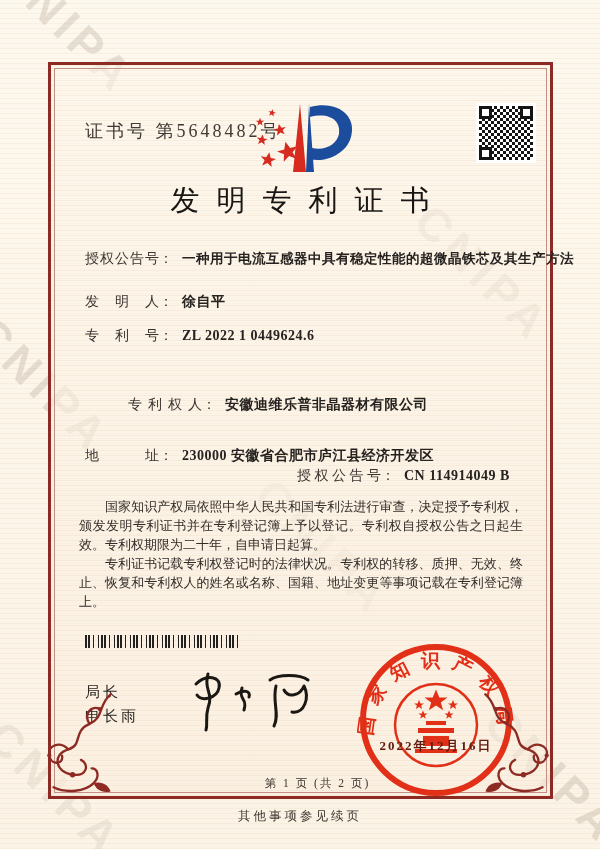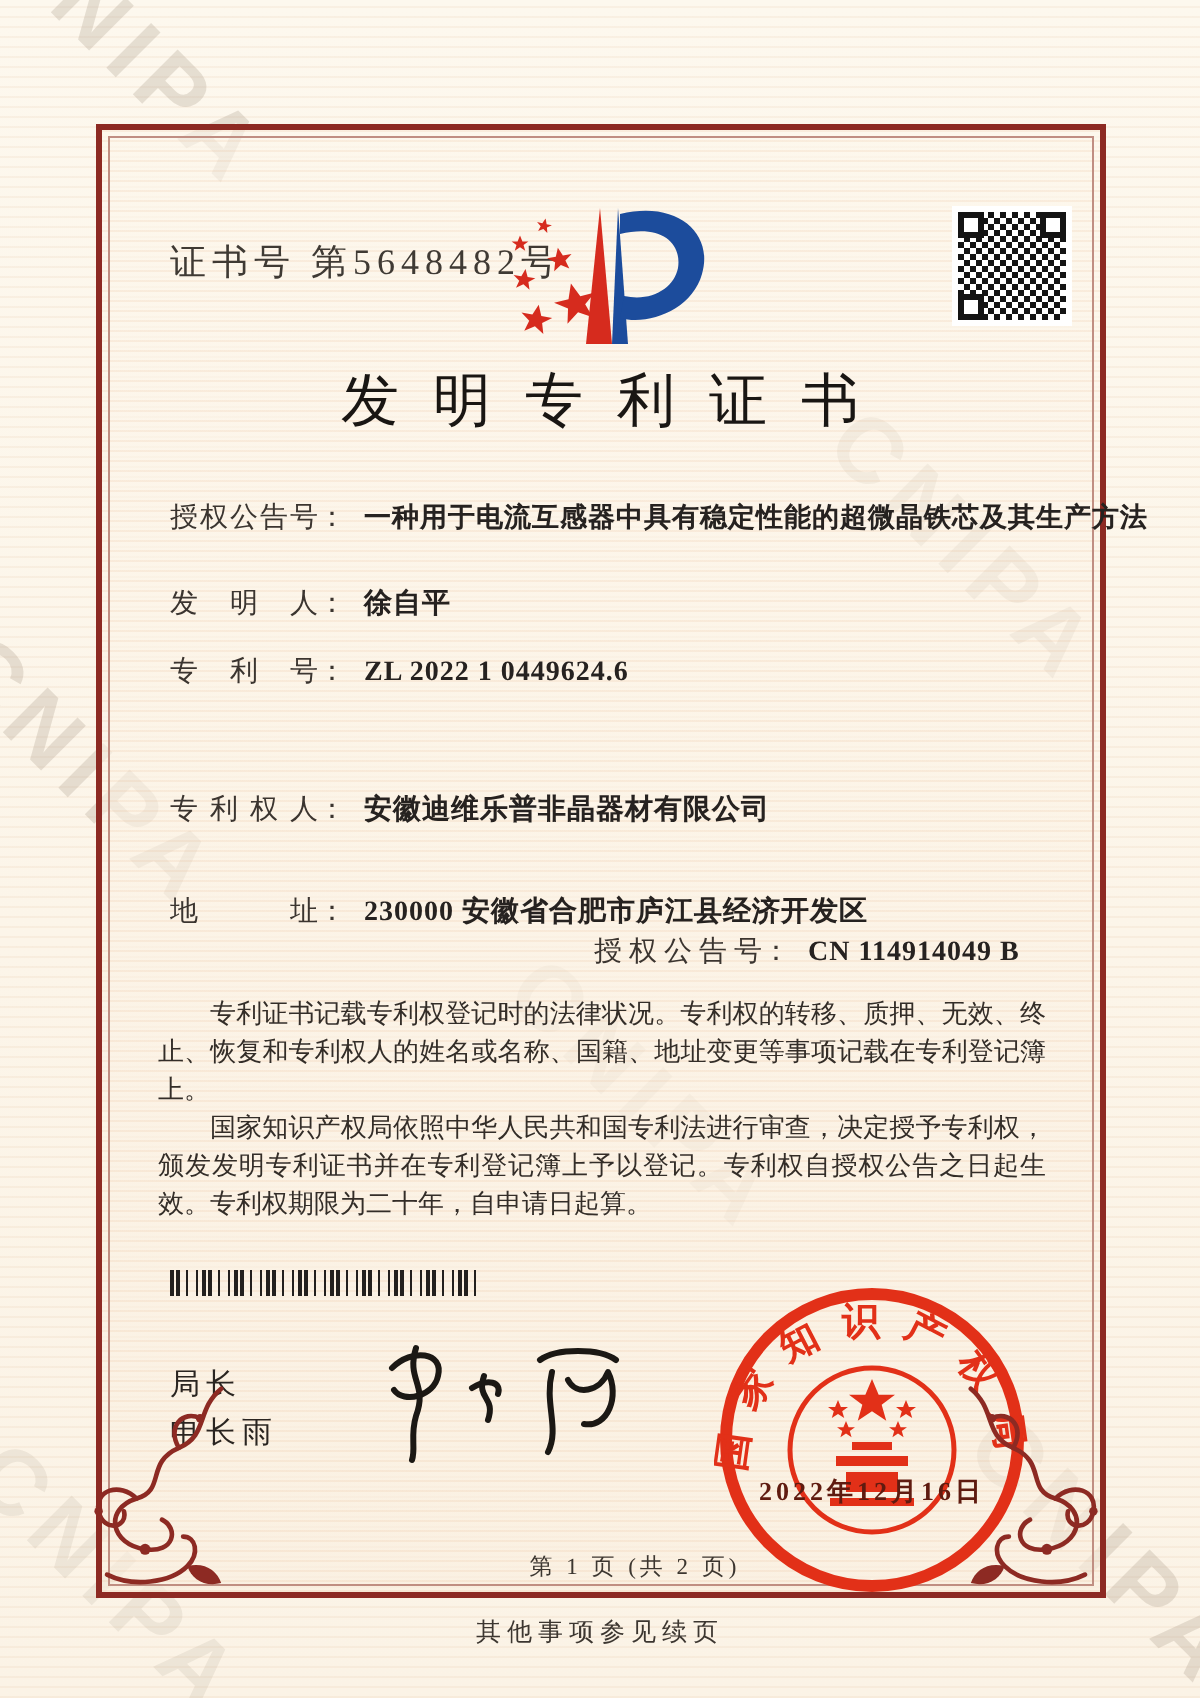--- a/index.html
+++ b/index.html
@@ -118,33 +118,33 @@
 
   <div class="row" style="top:250px;">
     <span class="flabel">授权公告号</span><span class="colon">：</span><span class="fvalue" style="font-size:13.5px;">一种用于电流互感器中具有稳定性能的超微晶铁芯及其生产方法</span>
   </div>
   <div class="row" style="top:293px;">
     <span class="flabel">发明人</span><span class="colon">：</span><span class="fvalue">徐自平</span>
   </div>
   <div class="row" style="top:327px;">
     <span class="flabel">专利号</span><span class="colon">：</span><span class="fvalue">ZL 2022 1 0449624.6</span>
   </div>
-  <div class="row" style="top:396px;">
+  <div class="row" style="top:396px;margin-left:43px;">
     <span class="flabel">专利权人</span><span class="colon">：</span><span class="fvalue">安徽迪维乐普非晶器材有限公司</span>
   </div>
   <div class="row" style="top:431px;margin-top:16px;">
     <span class="flabel">地址</span><span class="colon">：</span><span class="fvalue">230000 安徽省合肥市庐江县经济开发区</span>
   </div>
   <div class="row" style="left:297px;top:467px;">
     <span class="flabel w2">授权公告号</span><span class="colon">：</span><span class="fvalue">CN 114914049 B</span>
   </div>
 
   <div class="body-text">
+    <p>国家知识产权局依照中华人民共和国专利法进行审查，决定授予专利权，颁发发明专利证书并在专利登记簿上予以登记。专利权自授权公告之日起生效。专利权期限为二十年，自申请日起算。</p>
     <p>专利证书记载专利权登记时的法律状况。专利权的转移、质押、无效、终止、恢复和专利权人的姓名或名称、国籍、地址变更等事项记载在专利登记簿上。</p>
-    <p>国家知识产权局依照中华人民共和国专利法进行审查，决定授予专利权，颁发发明专利证书并在专利登记簿上予以登记。专利权自授权公告之日起生效。专利权期限为二十年，自申请日起算。</p>
   </div>
 
   <div class="barcode"></div>
 
   <div class="signer" style="top:683px;">局长</div>
   <div class="signer" style="top:707px;">申长雨</div>
 
   <svg class="abs" style="left:178px;top:664px;" width="142" height="70" viewBox="0 0 142 70">
     <g stroke="#1b1814" stroke-width="3" fill="none" stroke-linecap="round" stroke-linejoin="round">
       <path d="M30,10 C25,26 36,28 30,44 C27,54 30,60 28,66"></path>

